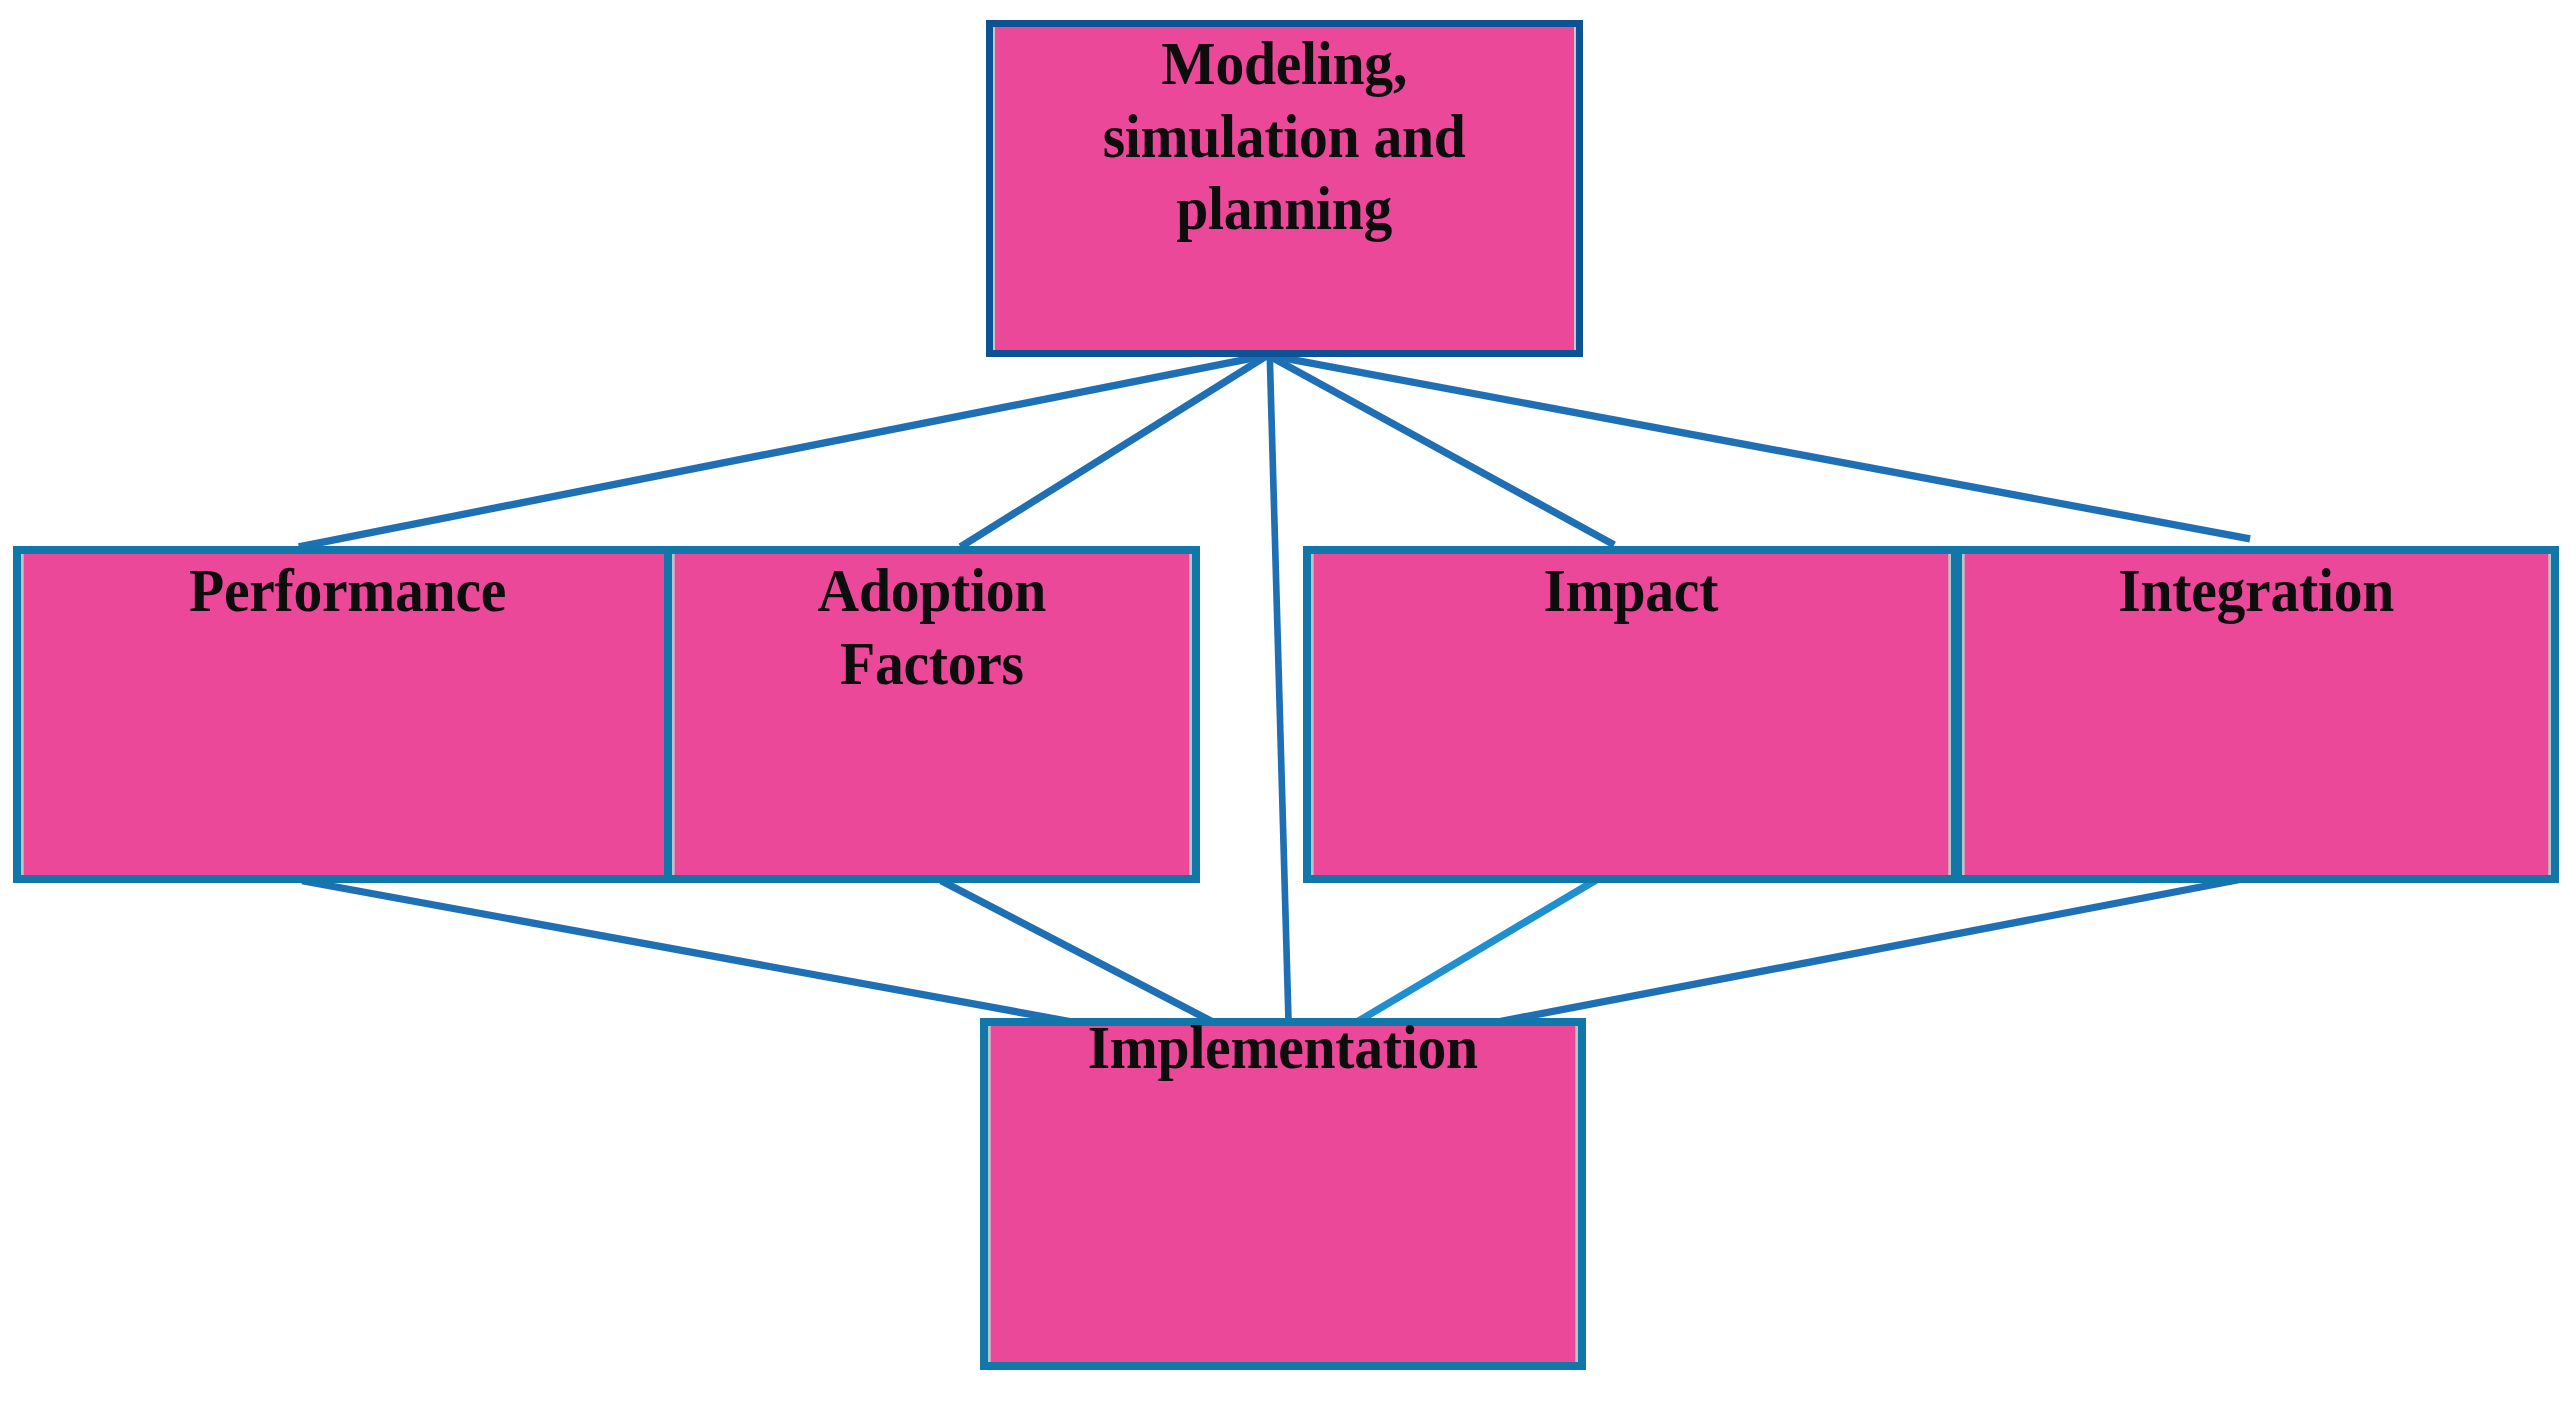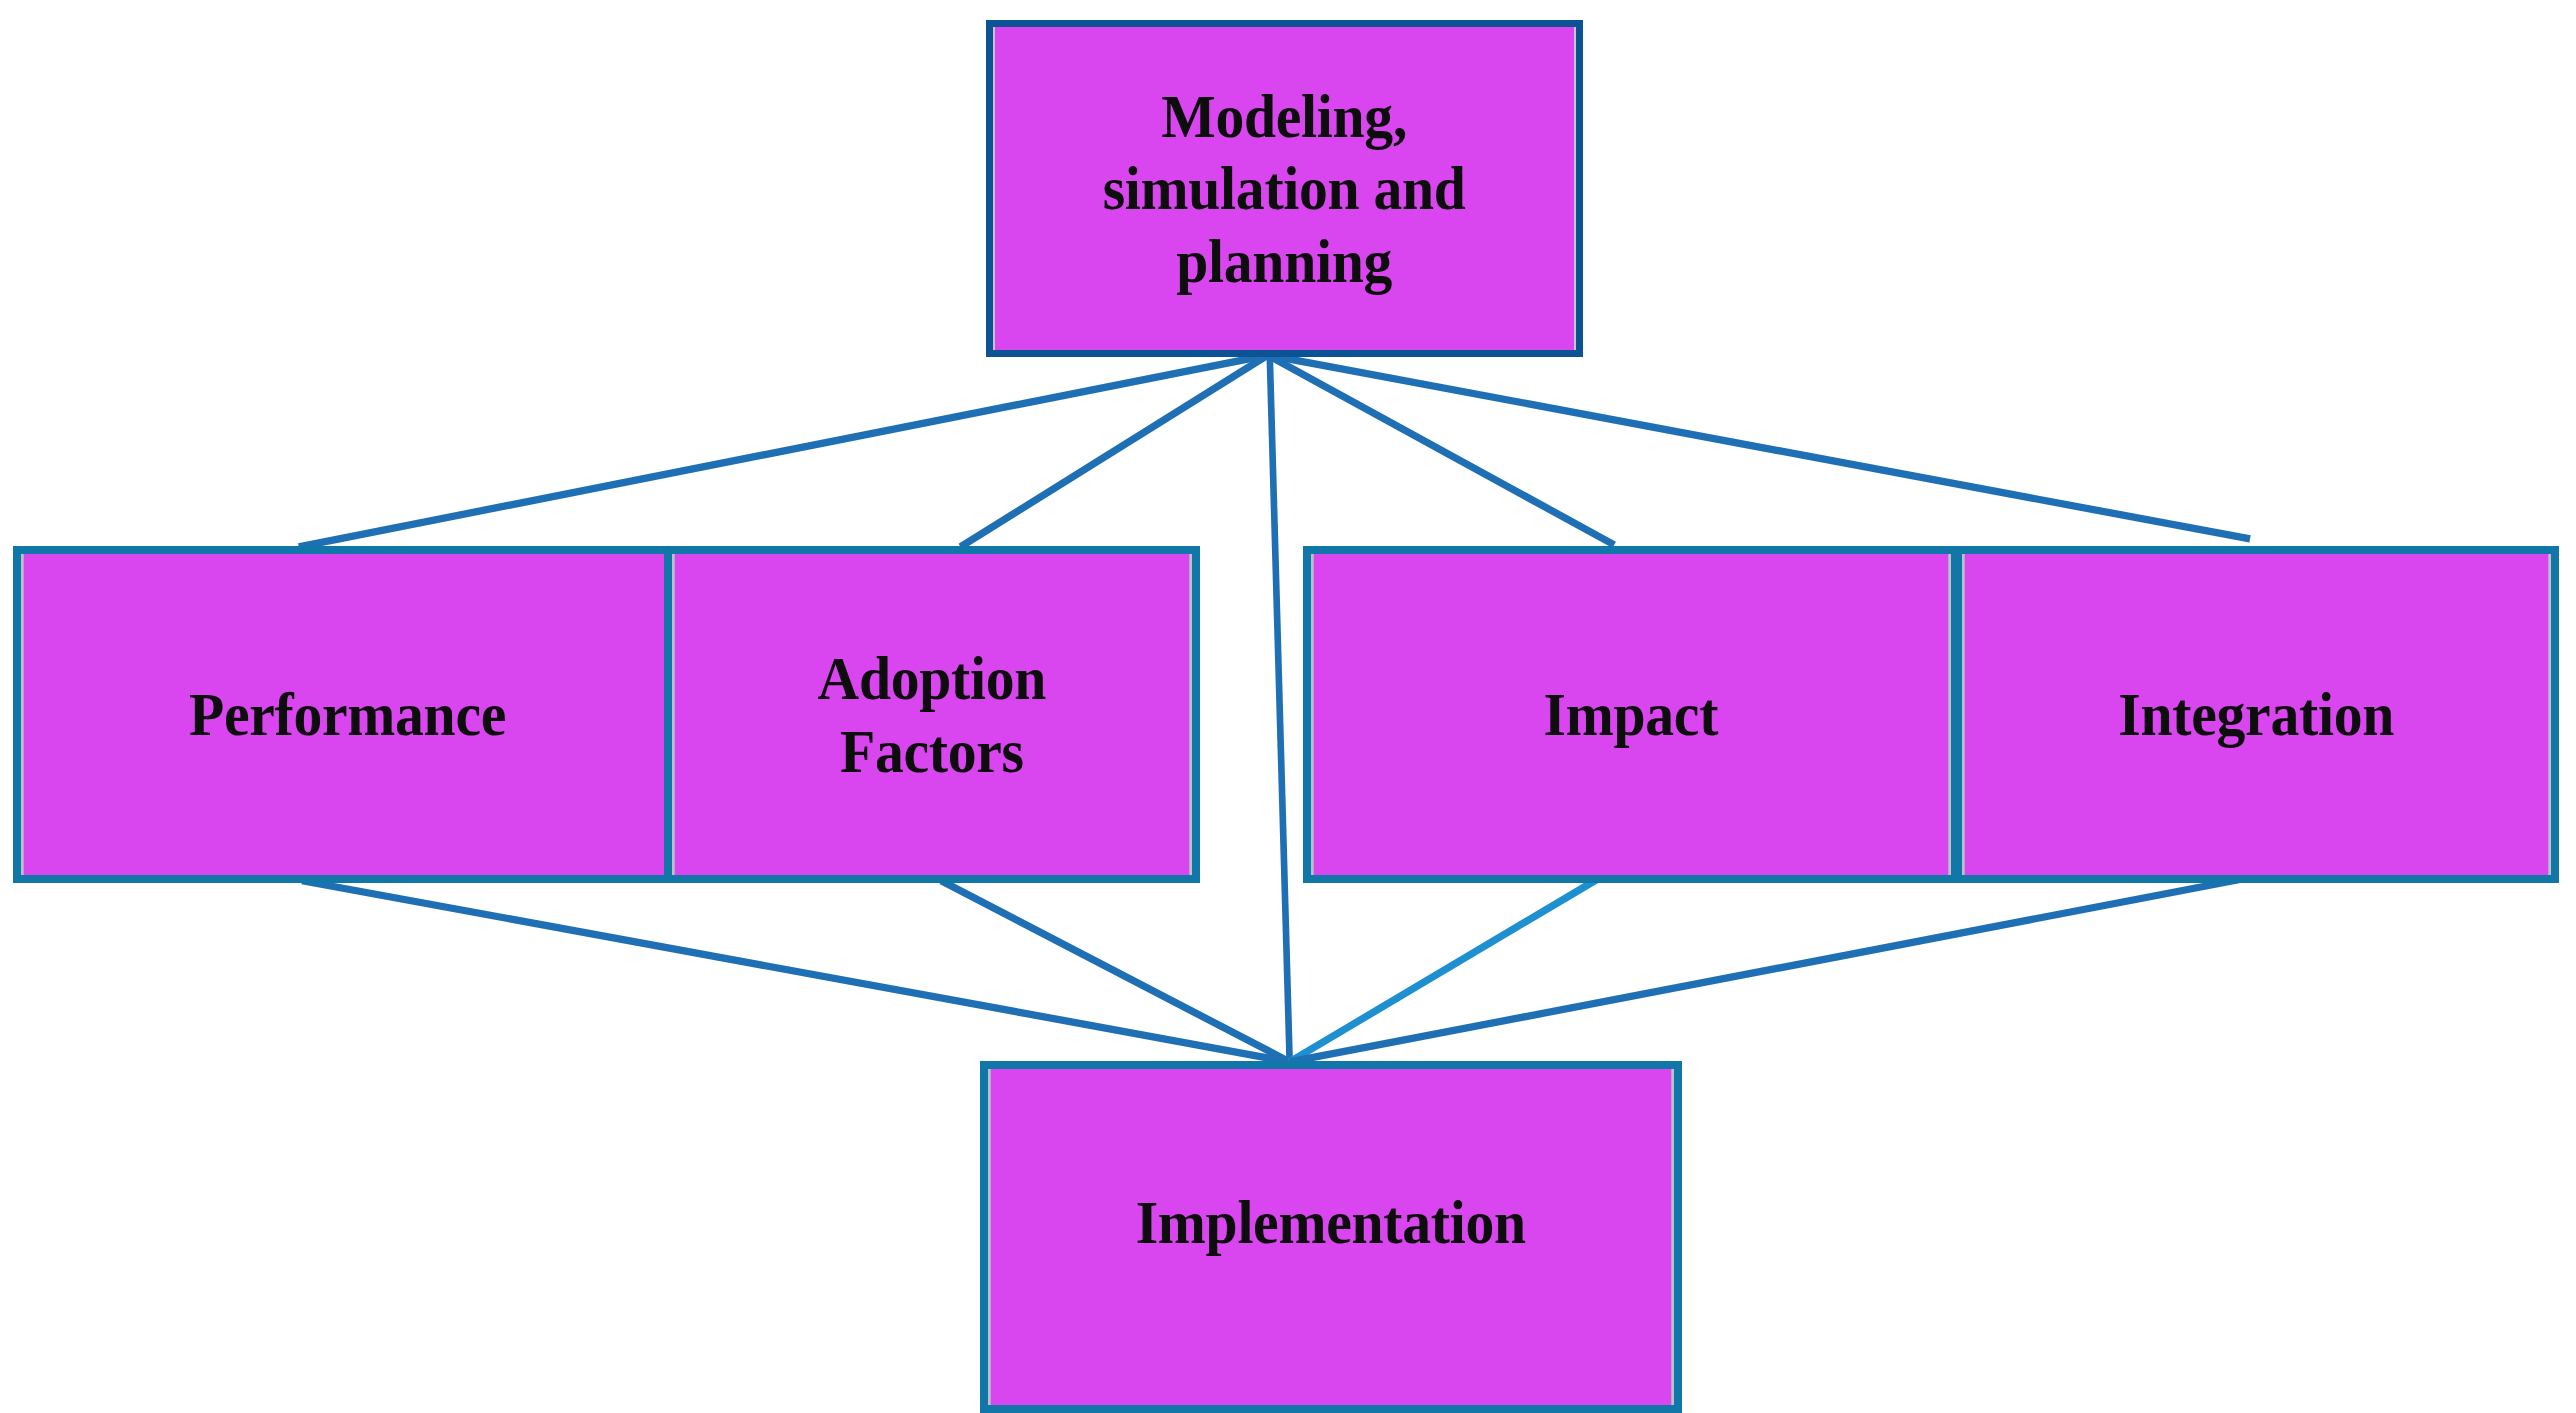--- a/index.html
+++ b/index.html
@@ -23,23 +23,23 @@
     top: 0;
     width: 2576px;
     height: 1413px;
     z-index: 1;
     pointer-events: none;
   }
   .node {
     position: absolute;
     z-index: 2;
     box-sizing: border-box;
-    background: #d946ef;
+    background: #ec4899;
     display: flex;
-    align-items: center;
+    align-items: flex-start;
     justify-content: center;
     text-align: center;
   }
   .node .label {
     font-weight: bold;
     color: #0d0d0d;
     font-family: "Liberation Serif", "DejaVu Serif", serif;
     line-height: 1.17;
     letter-spacing: -0.3px;
     white-space: pre-line;
@@ -63,22 +63,22 @@
     box-shadow: inset -2.7px 0 0 0 #b9c3c7, inset 2.7px 0 0 0 #b9c3c7;
   }
   .node-mid .label { font-size: 62px; }
   #node-performance { left: 13px;   width: 668px; }
   #node-adoption    { left: 664px; width: 536px; }
   #node-impact      { left: 1303px; width: 656px; }
   #node-integration { left: 1954px; width: 605px; }
   
   #node-implementation {
     left: 980px;
-    top: 1061px;
-    width: 702px;
+    top: 1018px;
+    width: 606px;
     height: 352px;
     border: 8.6px solid #1176A8;
     box-shadow: inset -2.7px 0 0 0 #b9c3c7, inset 2.7px 0 0 0 #b9c3c7;
   }
   #node-implementation .label {
     font-size: 62px;
     position: relative;
     top: -14.6px;
   }
 </style>

